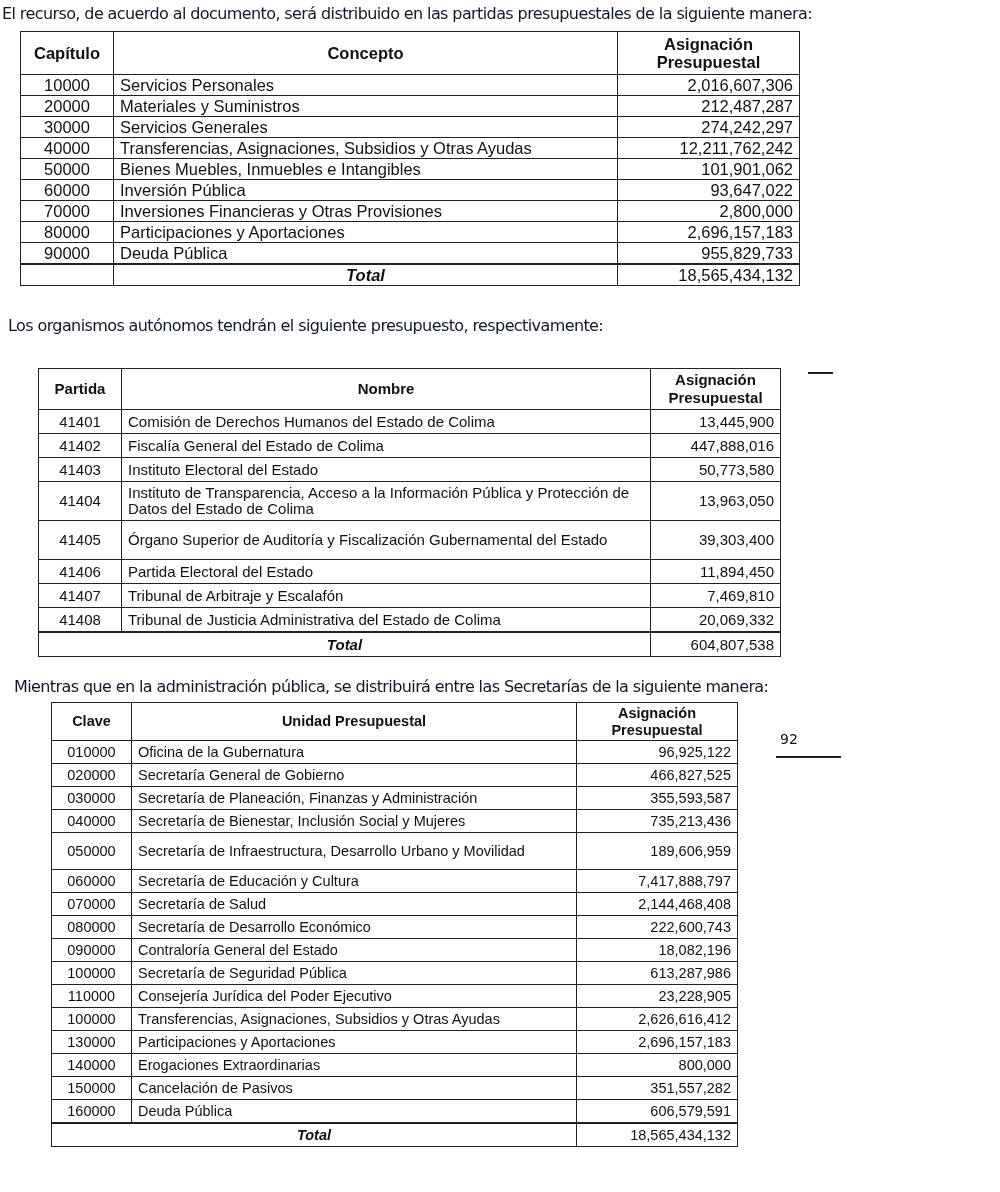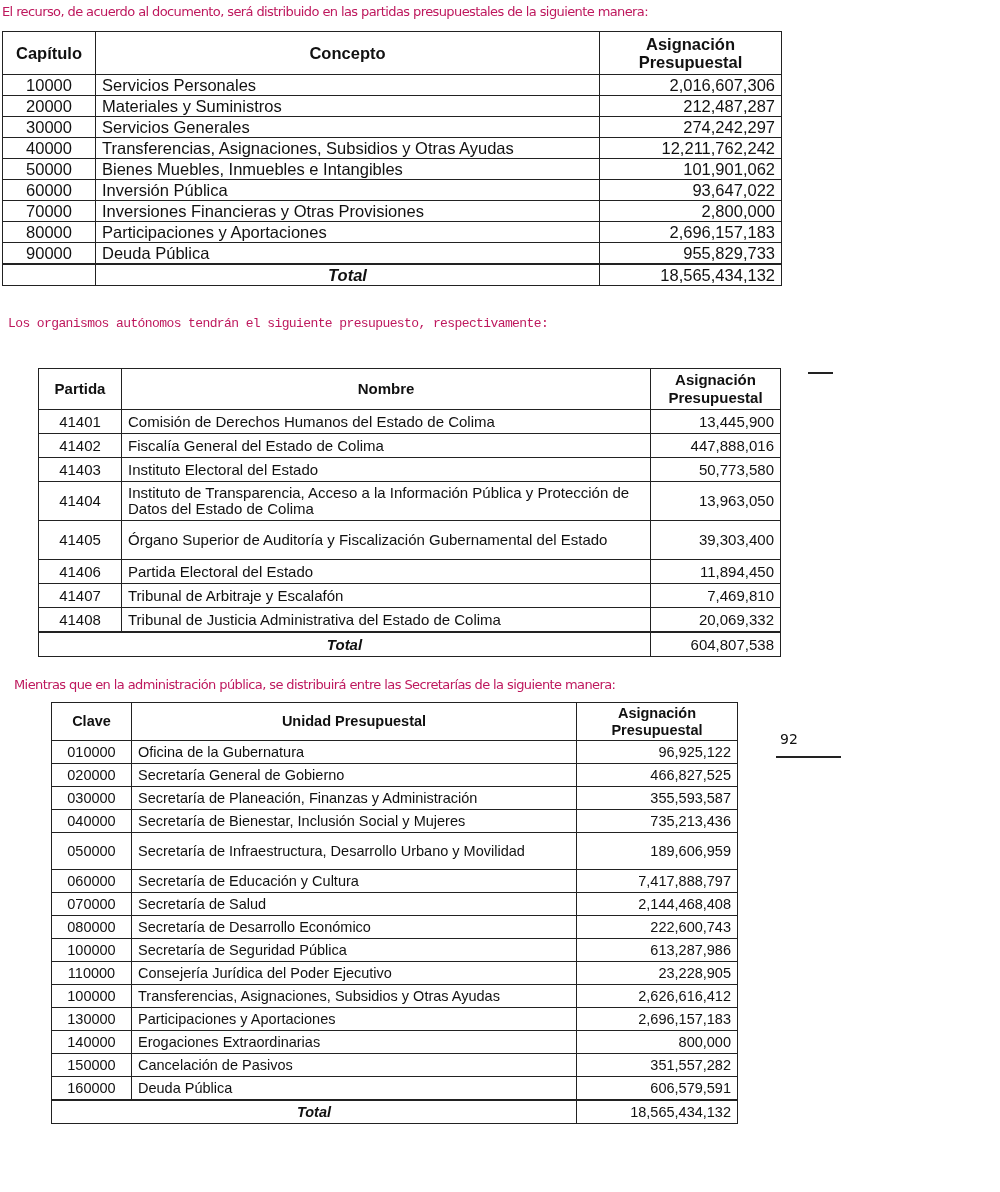--- a/index.html
+++ b/index.html
@@ -1,27 +1,27 @@
 <!DOCTYPE html>
 <html><head>
 <meta charset="utf-8">
 <style>
   html, body { margin: 0; padding: 0; background: #ffffff; }
   body { width: 1000px; height: 1192px; position: relative; overflow: hidden; color: #111; font-family: "Liberation Sans", sans-serif; }
-  .para { position: absolute; font-family: "DejaVu Sans", sans-serif; font-size: 13px; letter-spacing: -0.6px; white-space: nowrap; color: #be185d; }
+  .para { position: absolute; font-family: "DejaVu Sans", sans-serif; font-size: 16px; letter-spacing: -0.6px; white-space: nowrap; color: #0f172a; }
   table { position: absolute; border-collapse: collapse; font-family: "Liberation Sans", sans-serif; }
   td, th { border: 1.5px solid #222; padding: 0 6px; }
   th { font-weight: bold; text-align: center; }
   td.code { text-align: center; }
   td.num { text-align: right; }
   td.totlabel { text-align: center; font-weight: bold; font-style: italic; }
   td.totnum { text-align: right; font-weight: normal; }
   tr.tot td { border-top: 2.5px solid #222; }
 
-  #t1 { left: 2px; top: 31px; width: 780px; font-size: 16.5px; }
+  #t1 { left: 20px; top: 31px; width: 780px; font-size: 16.5px; }
   #t1 th { height: 42px; line-height: 18px; }
   #t1 td { height: 20px; line-height: 20px; }
   #t1 col.c1 { width: 93px; } #t1 col.c3 { width: 182px; }
 
   #t2 { left: 38px; top: 368px; width: 743px; font-size: 15px; }
   #t2 th { height: 40px; line-height: 18px; }
   #t2 td { height: 23px; line-height: 16px; }
   #t2 td.two { height: 38px; }
   #t2 col.c1 { width: 83px; } #t2 col.c3 { width: 130px; }
 
@@ -99,21 +99,21 @@
         <td class="num">955,829,733</td>
       </tr>
       <tr class="tot">
         <td></td>
         <td class="totlabel">Total</td>
         <td class="totnum">18,565,434,132</td>
       </tr>
     </tbody>
 </table>
 
-<div class="para" style="left:8px; top:316px;font-family:Liberation Mono, monospace;">Los organismos autónomos tendrán el siguiente presupuesto, respectivamente:</div>
+<div class="para" style="left:8px; top:316px;">Los organismos autónomos tendrán el siguiente presupuesto, respectivamente:</div>
 <div class="mark-line" style="left:808px; top:372px; width:25px;"></div>
 
 <table id="t2">
   <colgroup>
       <col class="c1">
       <col class="c2">
       <col class="c3">
     </colgroup>
   <thead>
     <tr>
@@ -222,20 +222,25 @@
         <td class="code">070000</td>
         <td class="name">Secretaría de Salud</td>
         <td class="num">2,144,468,408</td>
       </tr>
       <tr>
         <td class="code">080000</td>
         <td class="name">Secretaría de Desarrollo Económico</td>
         <td class="num">222,600,743</td>
       </tr>
       <tr>
+        <td class="code">090000</td>
+        <td class="name">Contraloría General del Estado</td>
+        <td class="num">18,082,196</td>
+      </tr>
+      <tr>
         <td class="code">100000</td>
         <td class="name">Secretaría de Seguridad Pública</td>
         <td class="num">613,287,986</td>
       </tr>
       <tr>
         <td class="code">110000</td>
         <td class="name">Consejería Jurídica del Poder Ejecutivo</td>
         <td class="num">23,228,905</td>
       </tr>
       <tr>

